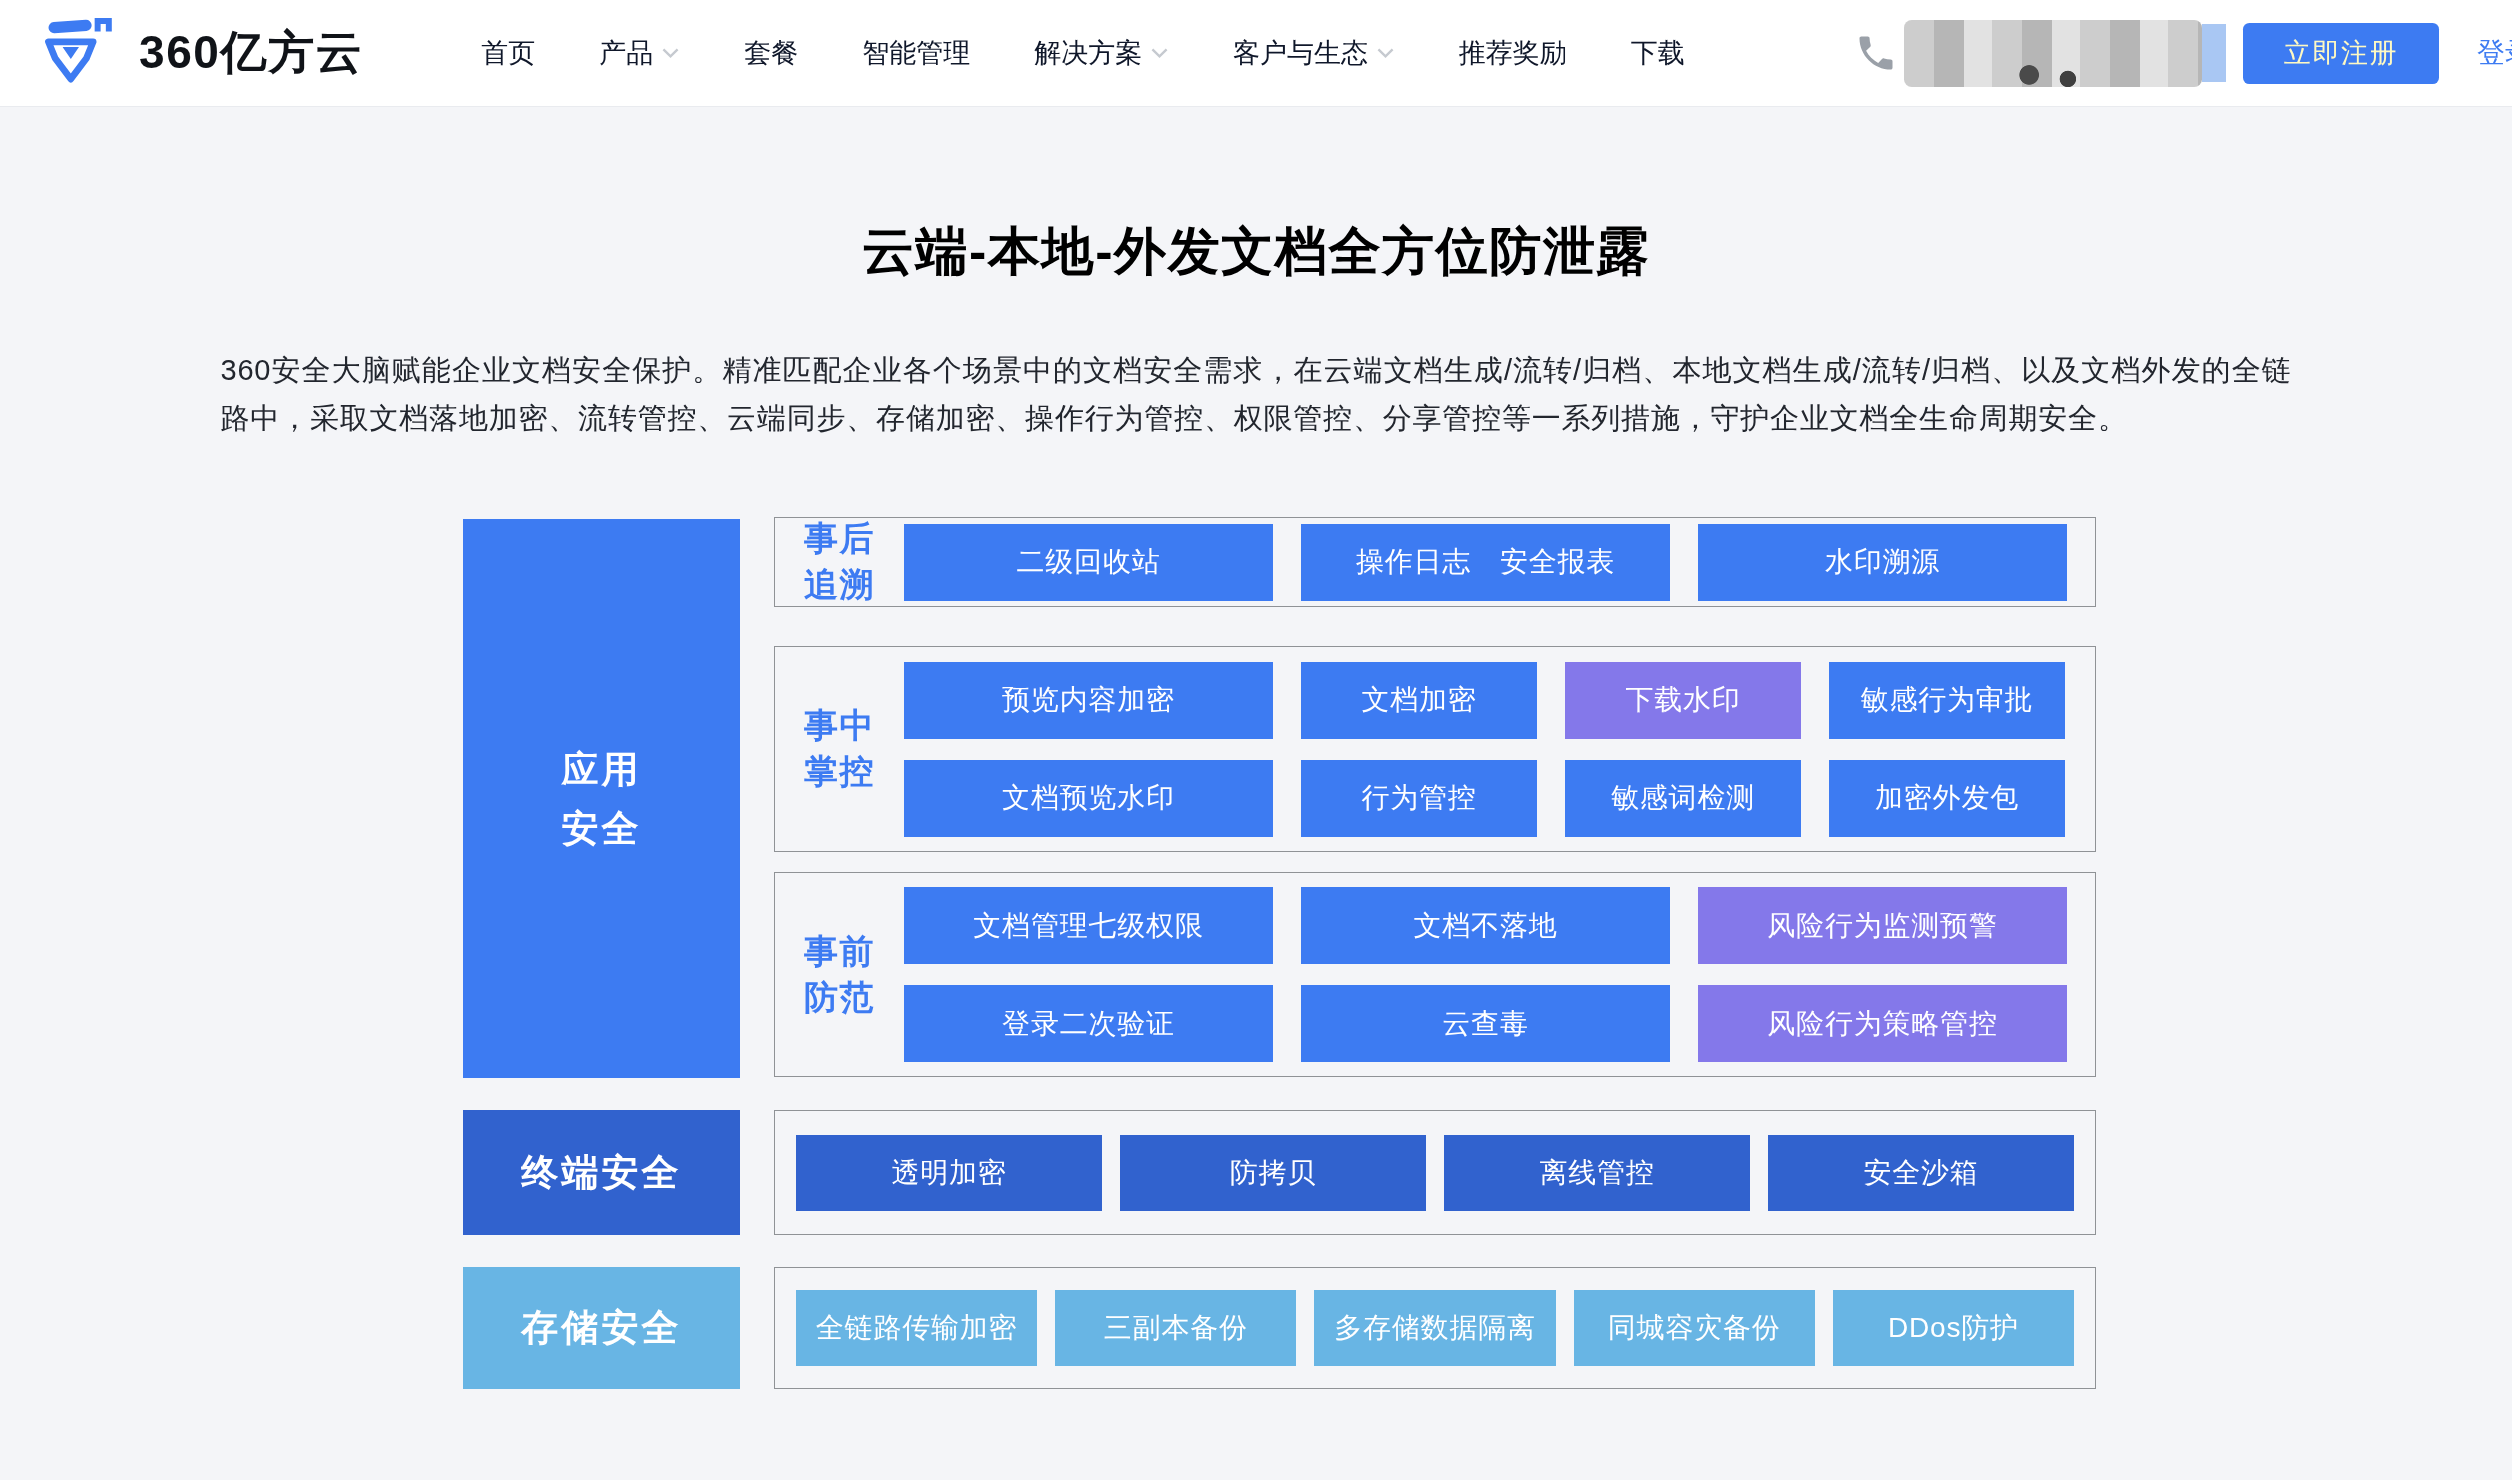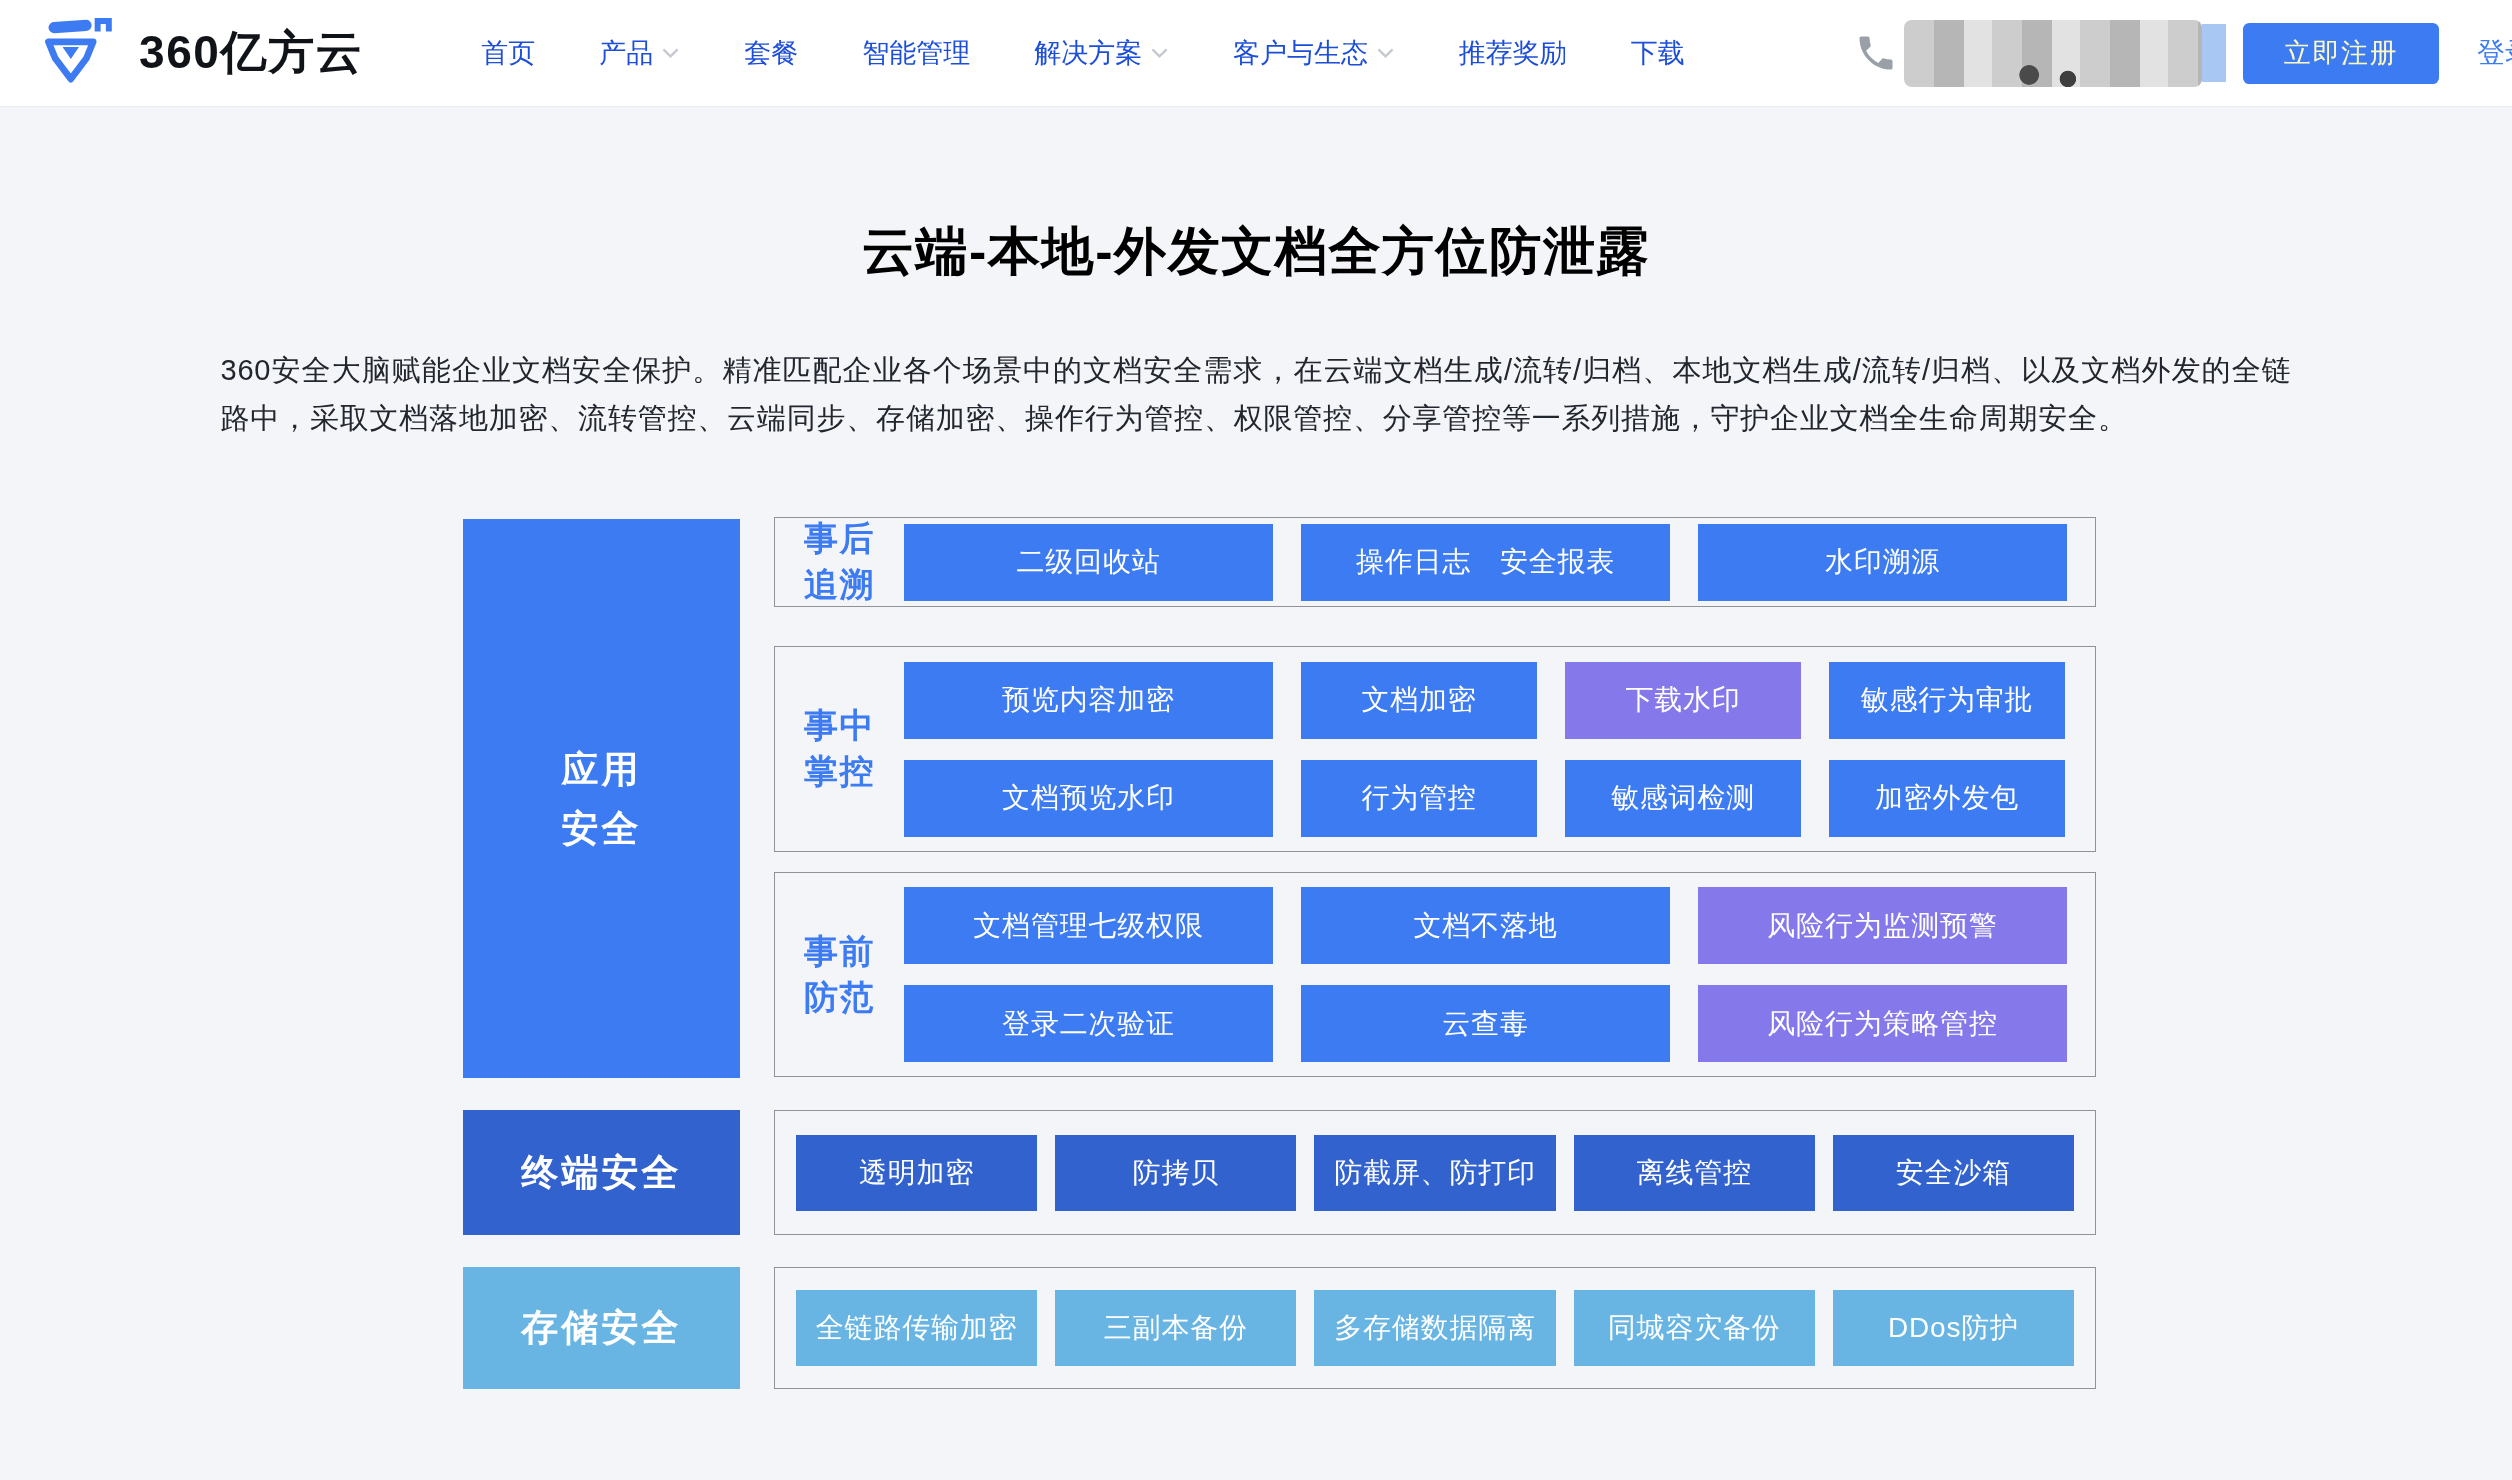--- a/index.html
+++ b/index.html
@@ -7,21 +7,21 @@
   .page{position:relative;width:2512px;height:1481px;overflow:hidden;background:#f4f5f8;}
 
   
   .header{height:107px;background:#ffffff;display:flex;align-items:center;
           padding-left:38px;box-sizing:border-box;border-bottom:0.8px solid #e9ebef;}
   .logo{display:flex;align-items:center;gap:19px;cursor:pointer;flex:none;}
   .logo-icon{width:82px;height:82px;}
   .logo-text{font-size:46px;font-weight:700;color:#101318;letter-spacing:1.6px;}
 
   .nav-menu{display:flex;align-items:center;gap:64px;margin-left:118px;flex:none;}
-  .nav-item{display:flex;align-items:center;gap:7.8px;font-size:27px;color:#1d4ed8;cursor:pointer;white-space:nowrap;justify-content:flex-end;}
+  .nav-item{display:flex;align-items:center;gap:7.8px;font-size:27px;color:#0f172a;cursor:pointer;white-space:nowrap;justify-content:flex-end;}
   .caret{display:flex;align-items:center;}
 
   .nav-right{margin-left:auto;display:flex;align-items:center;flex:none;}
   .phone-icon{width:44px;height:44px;margin-right:6.3px;flex:none;}
   .mosaic{width:298px;height:67px;border-radius:7.8px;flex:none;
     background:
       radial-gradient(circle at 42% 82%, #4a4a4a 0 9.4px, transparent 10.2px),
       radial-gradient(circle at 55% 88%, #3f3f3f 0 7.8px, transparent 8.6px),
       repeating-linear-gradient(90deg, #cdcdcd 0 30px, #b6b6b6 30px 60px, #e2e2e2 60px 88px),
       repeating-linear-gradient(0deg, rgba(255,255,255,.5) 0 22px, rgba(120,120,120,.28) 22px 46px);}
@@ -195,21 +195,20 @@
             <div class="btn lg purple">风险行为策略管控</div>
           </div>
         </div>
       </div>
 
       <div class="group g4">
         <div class="rows">
           <div class="row">
             <div class="btn">透明加密</div>
             <div class="btn">防拷贝</div>
-            <div class="btn">防截屏、防打印</div>
             <div class="btn">离线管控</div>
             <div class="btn">安全沙箱</div>
           </div>
         </div>
       </div>
 
       <div class="group g5">
         <div class="rows">
           <div class="row">
             <div class="btn">全链路传输加密</div>

